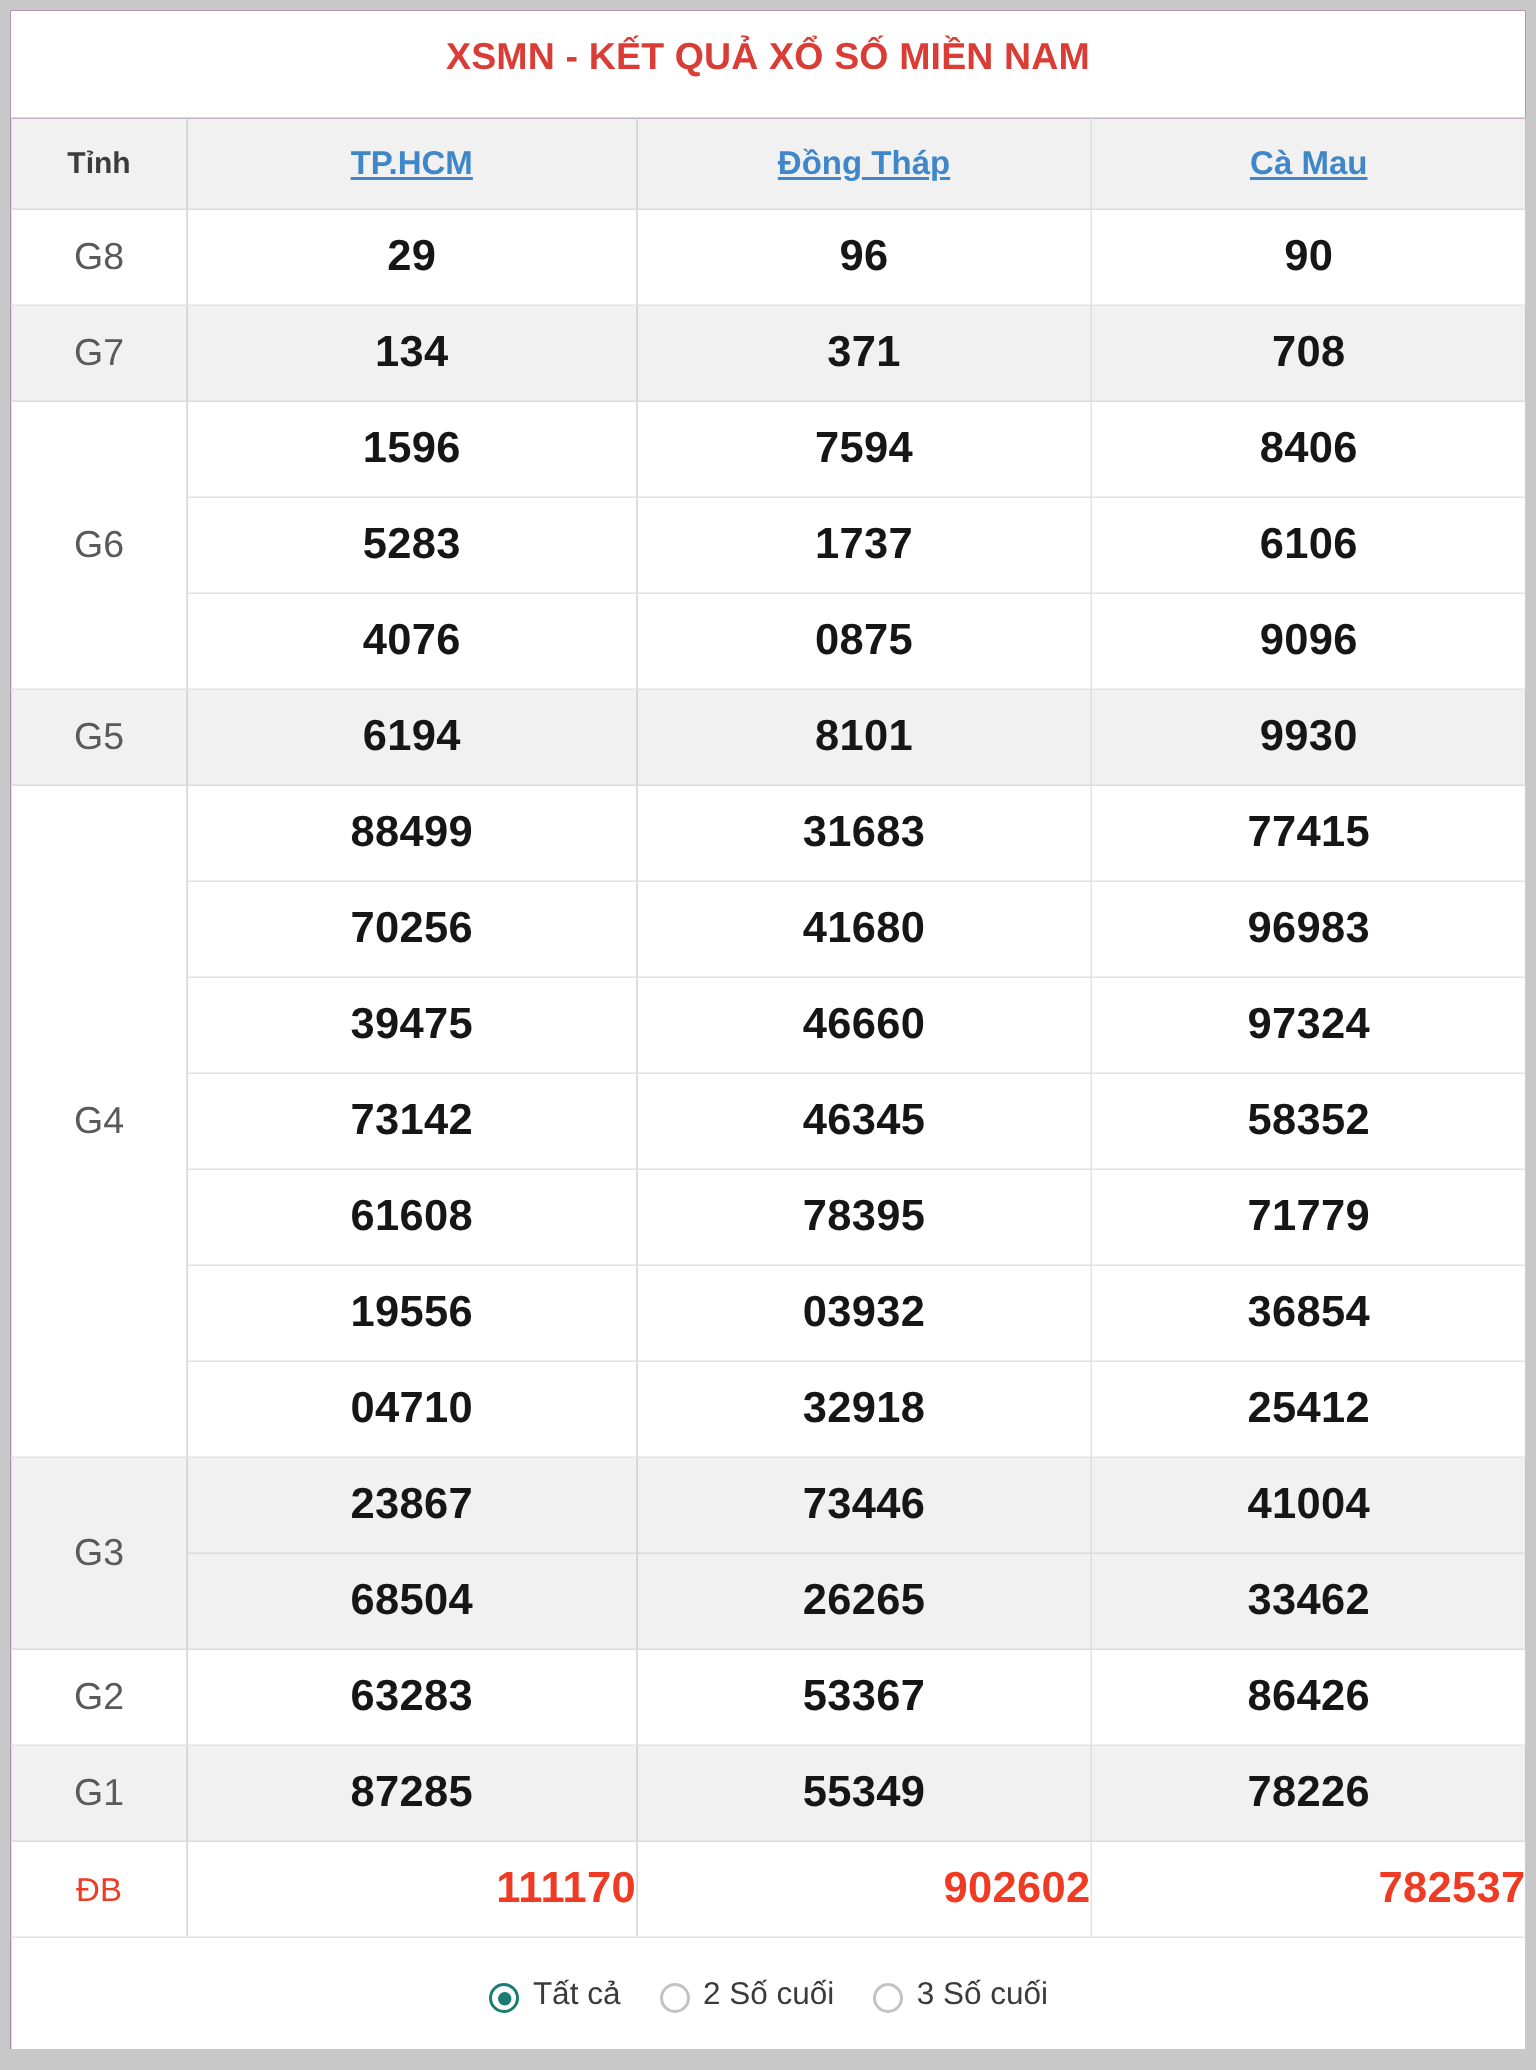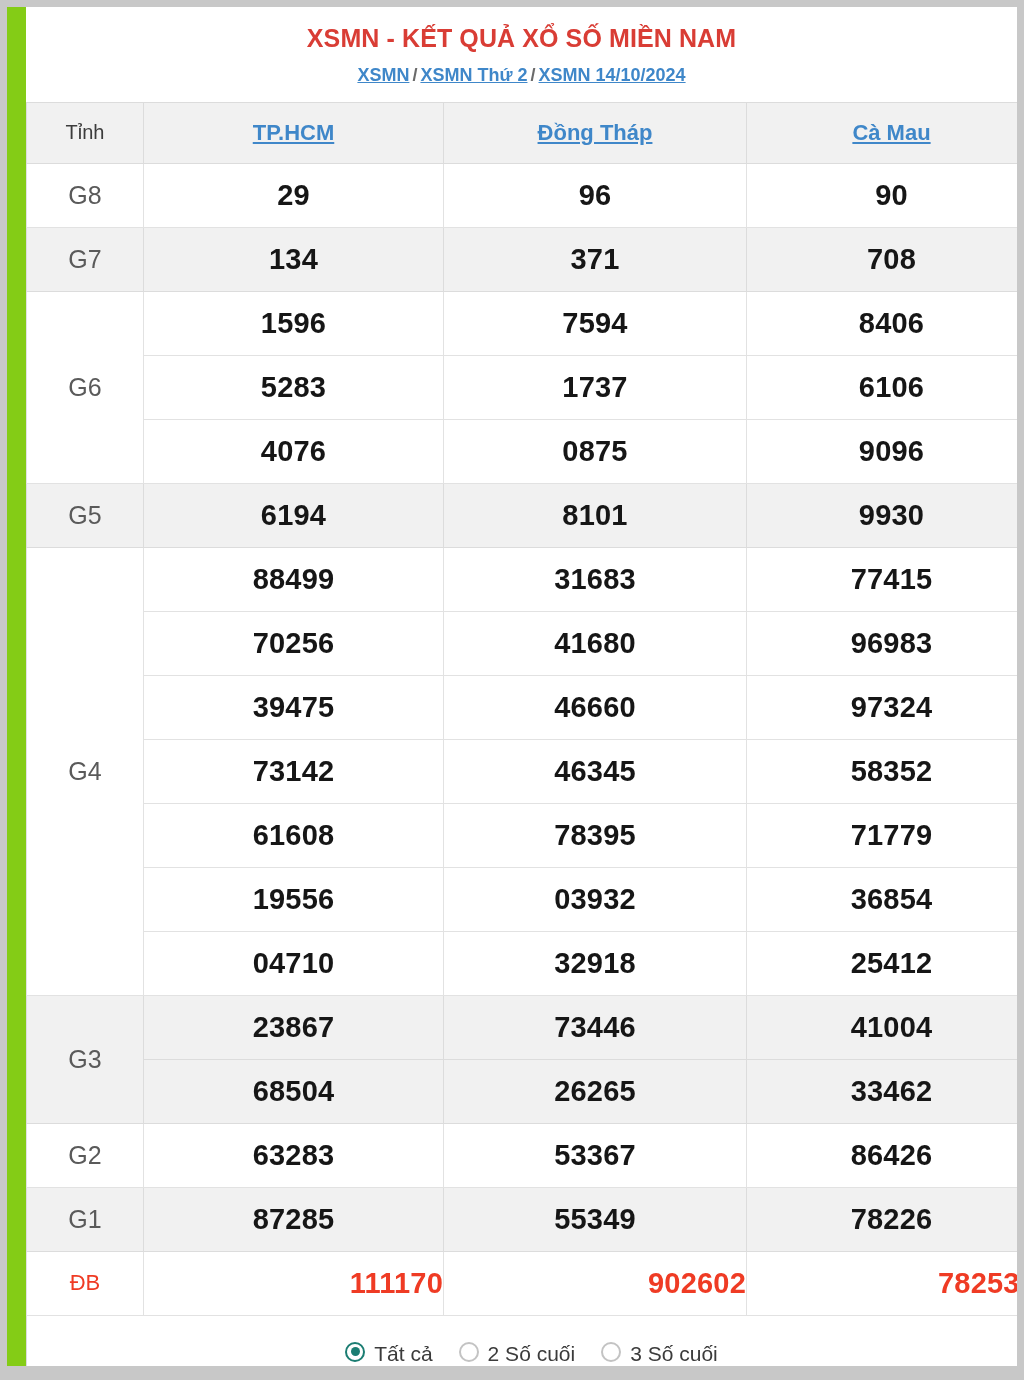--- a/index.html
+++ b/index.html
@@ -13,24 +13,23 @@
     background: #c8c8c8;
     font-family: "Liberation Sans", "DejaVu Sans", sans-serif;
     -webkit-font-smoothing: antialiased;
   }
   .page {
     position: absolute;
     left: 7px;
     top: 7px;
     width: 1010px;
     height: 1359px;
-    background: #84cc16;
+    background: #701a75;
     box-sizing: border-box;
     overflow: hidden;
-    padding-left: 19px;
   }
 
   
   .head-block {
     padding-top: 16px;
     padding-bottom: 14px;
     background: #ffffff;
   }
   .page-title {
     text-align: center;
@@ -79,21 +78,21 @@
     vertical-align: middle;
   }
   table.result tr.hdr th {
     background: #f1f1f1;
     height: 60px;
     border-color: #dcdcdc;
   }
   .th-tinh {
     color: #3c3c3c;
     font-size: 20px;
-    font-weight: 400;
+    font-weight: 700;
   }
   .th-prov a {
     color: #3f87c9;
     font-size: 22px;
     font-weight: 700;
     text-decoration: underline;
   }
 
   td.prize-label {
     color: #5a5a5a;
@@ -132,21 +131,21 @@
     border-color: #dcdcdc;
   }
   .radio-bar {
     display: flex;
     align-items: center;
     justify-content: center;
     gap: 26px;
   }
   .radio-opt {
     display: flex;
-    align-items: flex-start;
+    align-items: flex-end;
     gap: 9px;
     font-size: 21px;
     color: #3b3b3b;
     cursor: pointer;
     white-space: nowrap;
   }
   .rdo {
     width: 20px;
     height: 20px;
     border-radius: 50%;
@@ -172,23 +171,20 @@
     background: #1b7d72;
   }
 </style>
 </head>
 <body>
 
 <div class="page">
 
   <div class="head-block">
     <div class="page-title">XSMN - KẾT QUẢ XỔ SỐ MIỀN NAM</div>
-    <div class="breadcrumb">
-      <a href="#">XSMN</a><span class="sep">/</span><a href="#">XSMN Thứ 2</a><span class="sep">/</span><a href="#">XSMN 14/10/2024</a>
-    </div>
   </div>
 
   <table class="result">
     <colgroup>
       <col class="c-prize">
         <col class="c-prov">
         <col class="c-prov2">
         <col class="c-prov3">
     </colgroup>
     <thead>

